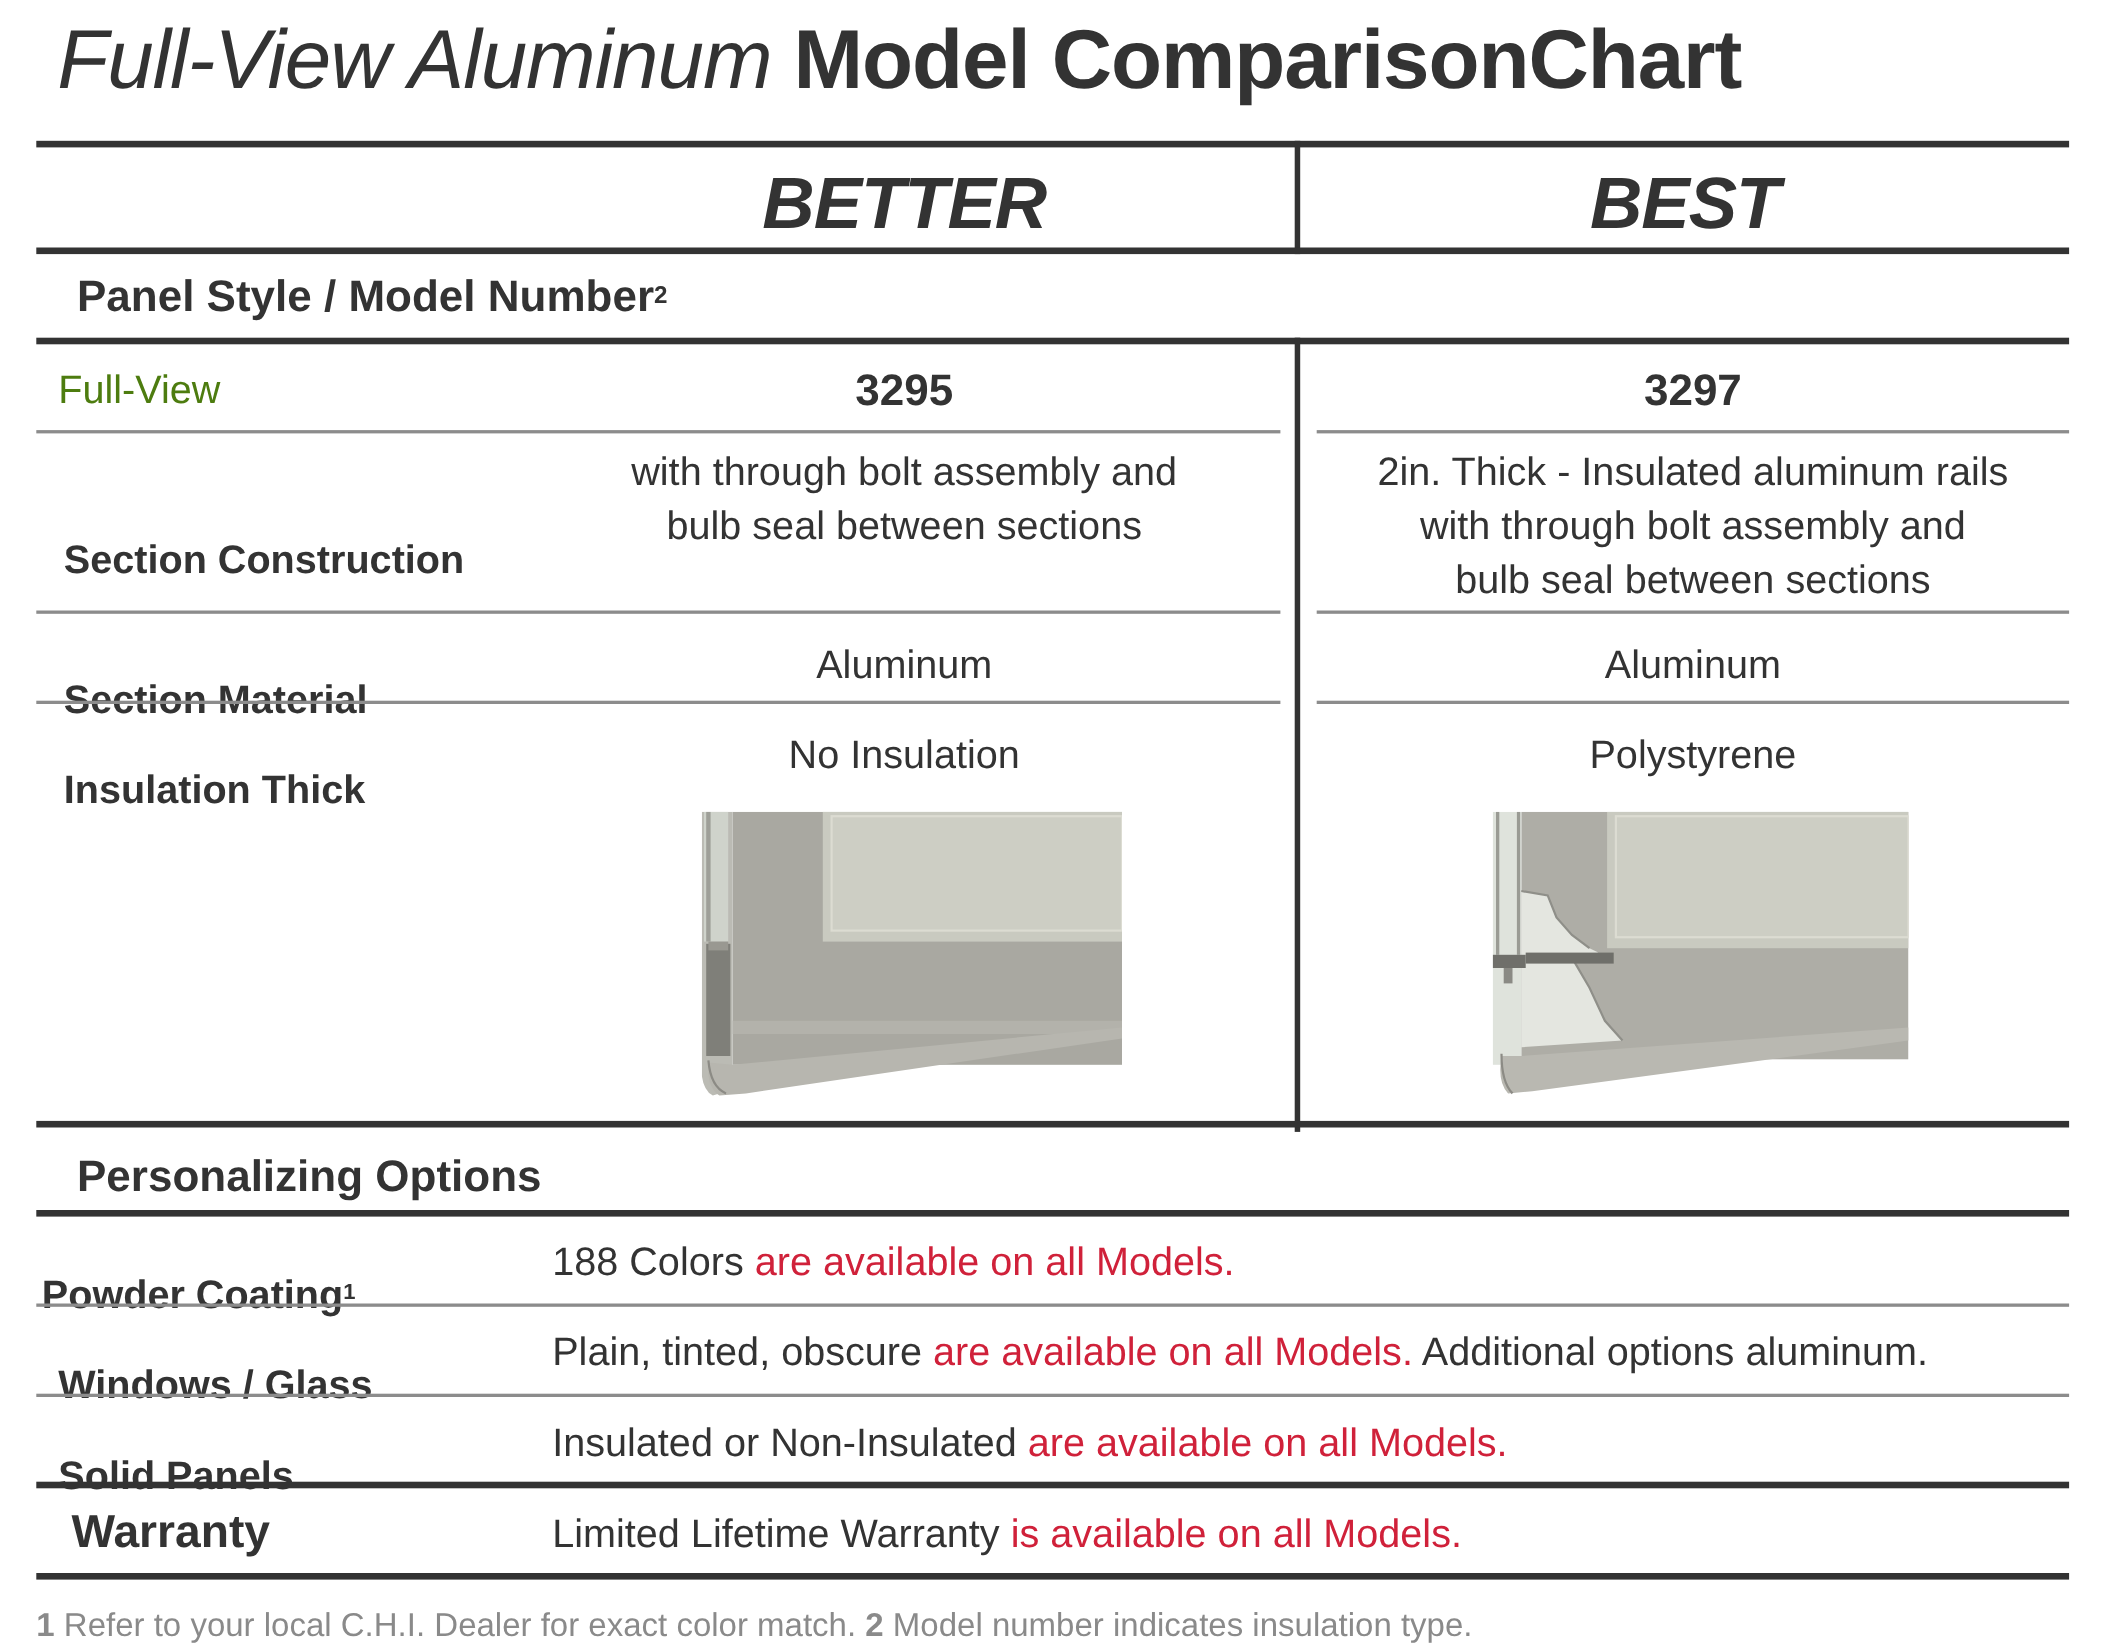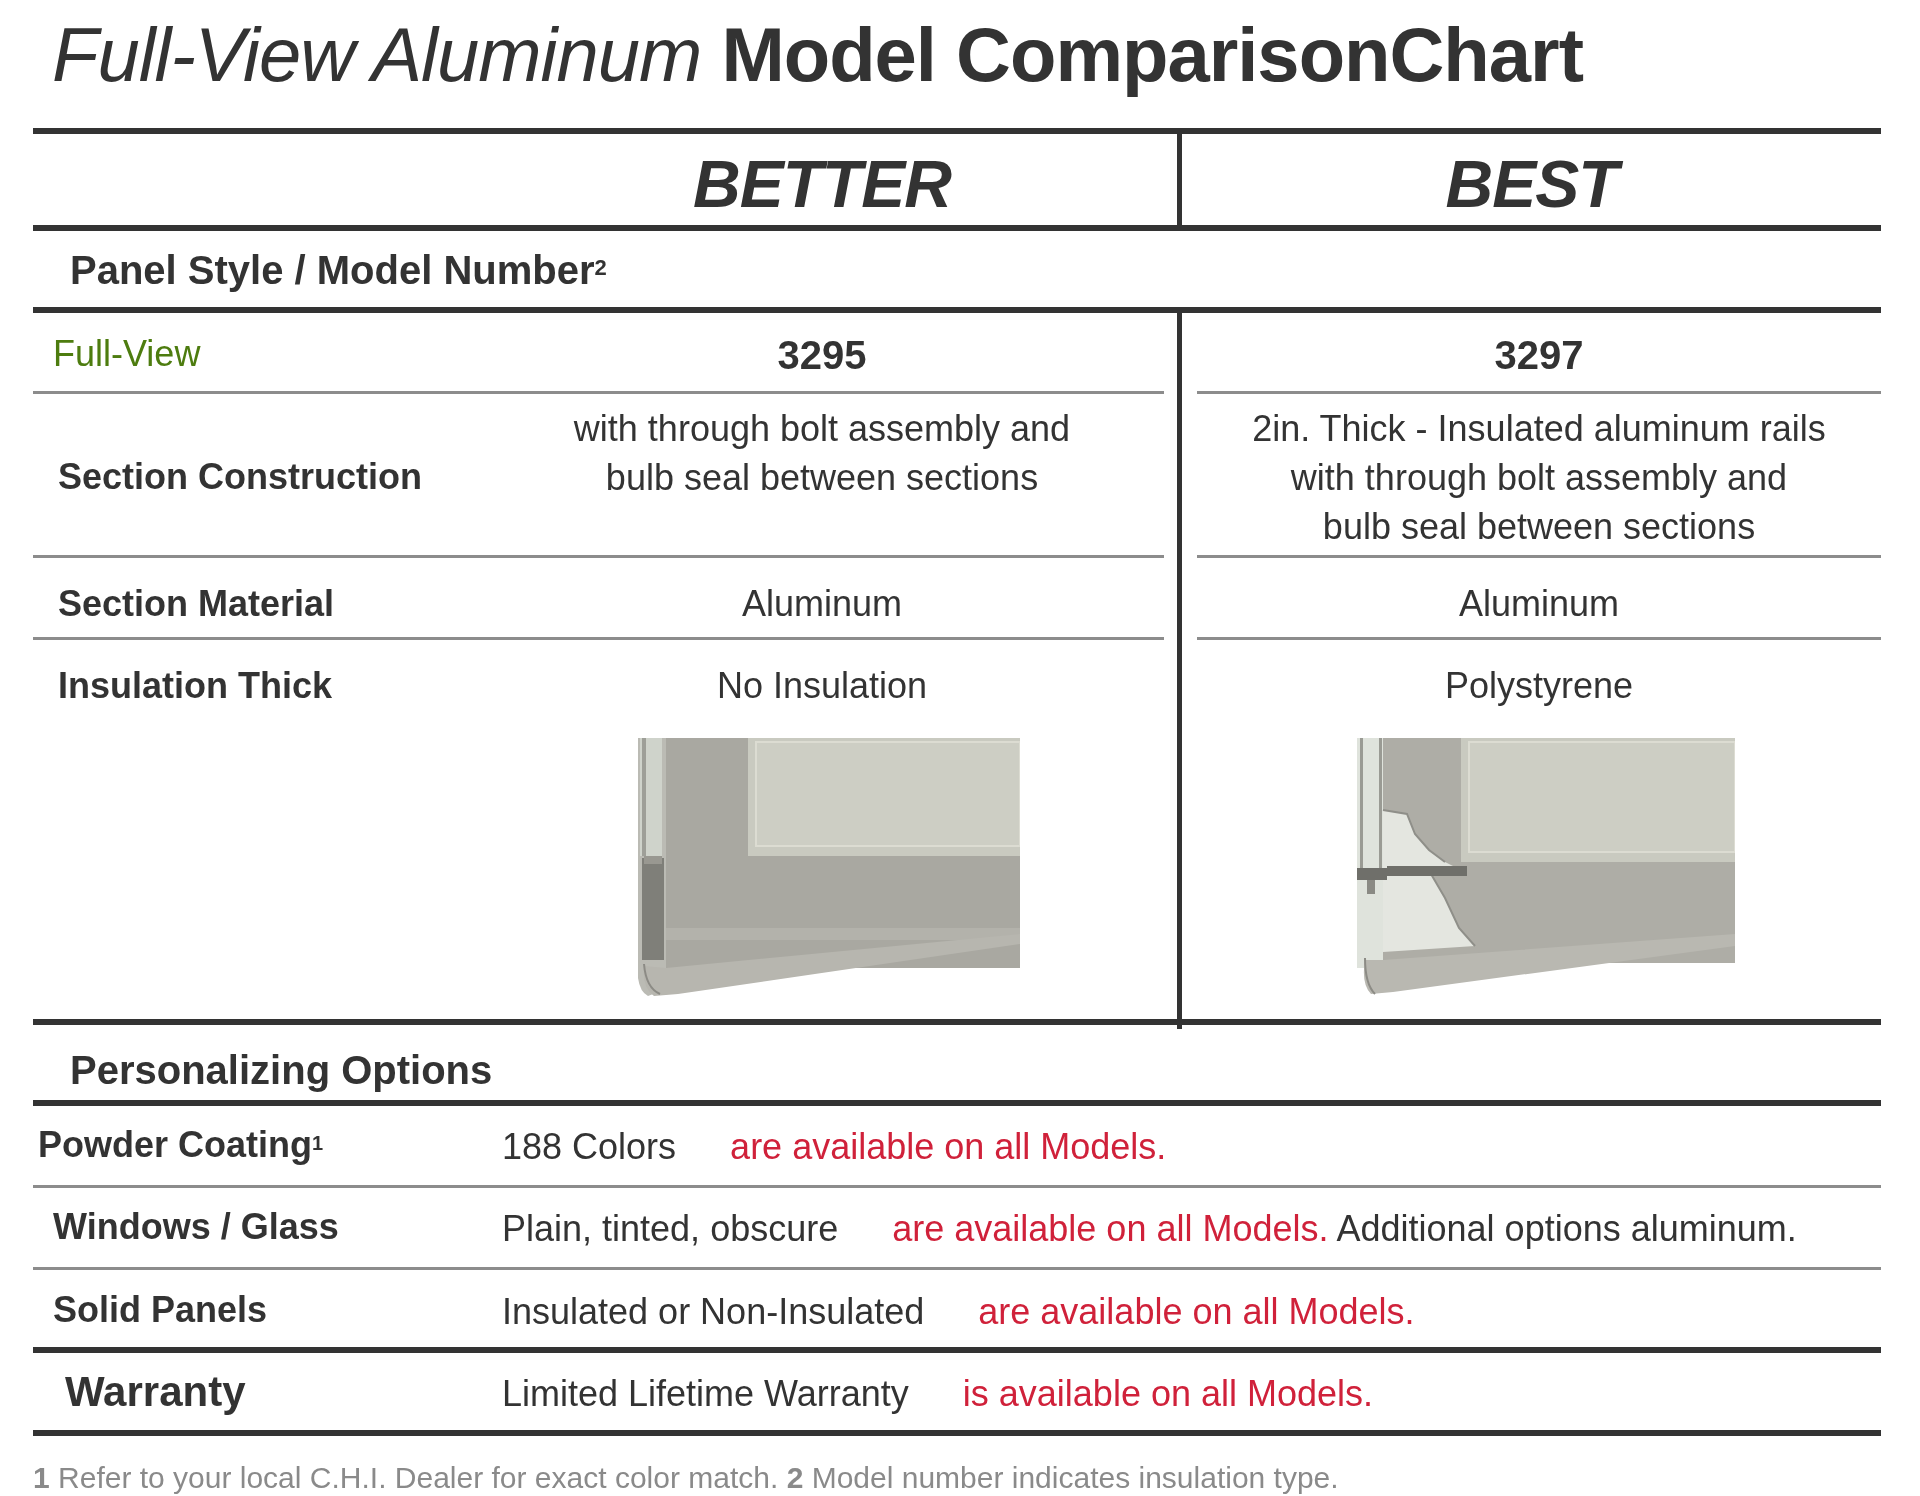--- a/index.html
+++ b/index.html
@@ -12,30 +12,30 @@
 
   .title { left:52px; top:10px; font-size:76px; line-height:90px; white-space:nowrap; letter-spacing:-1px; }
   .title .light { font-style:italic; font-weight:normal; }
   .title .bold { font-weight:bold; }
 
   .tier { top:140px; height:88px; font-size:66px; font-weight:bold; line-height:88px; text-align:center; letter-spacing:-1px;font-style:italic; }
 
   .section-h { font-size:40px; font-weight:bold; line-height:48px;margin-left:12px; }
   .section-h sup { font-size:22px; vertical-align:top; position:relative; top:-2px; }
 
-  .row-label { font-size:36px; font-weight:bold; line-height:44px; }
+  .row-label { font-size:36px; font-weight:bold; line-height:44px;margin-top:32px; }
   .row-label sup { font-size:20px; vertical-align:top; position:relative; top:-2px; }
 
   .cell { font-size:36px; text-align:center; line-height:49px; font-weight:normal; }
   .model-num { font-size:40px; font-weight:bold; text-align:center; line-height:50px; }
 
   .panel-style-red { color:#4d7c0f; font-size:36px; line-height:44px; }
 
   .opt-value { font-size:36px; line-height:44px; white-space:nowrap; }
-  .red { color:#d0213a;margin-left:44px; }
+  .red { color:#d0213a; }
 
   .footnote { left:33px; top:1460px; font-size:30px; color:#8a8a8a; line-height:36px; white-space:nowrap; }
   .footnote b { color:#8a8a8a; }
 
   .door-img { position:absolute; }
 </style>
 </head>
 <body>
 
 <div class="abs title">

